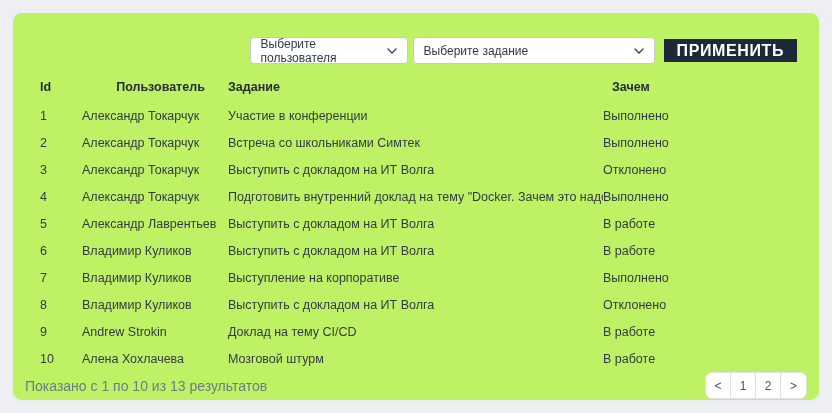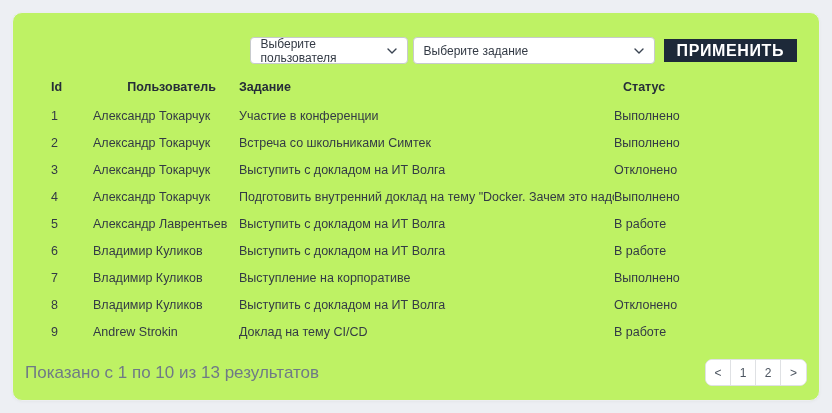--- a/index.html
+++ b/index.html
@@ -55,21 +55,21 @@
     font-size: 16px;
     font-weight: 600;
     letter-spacing: 0.6px;
     padding: 0 13px;
     cursor: pointer;
   }
   .btn-apply { margin-right: 10px; }
   
   table {
     border-collapse: collapse;
-    margin-left: 26px;
+    margin-left: 15px;
     width: calc(100% - 33px);
     table-layout: fixed;
     font-size: 12.5px;
   }
   col.c-id { width: 42px; }
   col.c-user { width: 146px; }
   col.c-task { width: 375px; }
   th {
     font-weight: 700;
     color: #262d38;
@@ -91,21 +91,21 @@
   }
   
   .footer {
     margin-top: auto;
     display: flex;
     justify-content: space-between;
     align-items: center;
     padding-bottom: 2px;
   }
   .summary {
-    font-size: 17px;
+    font-size: 14px;
     color: #6f7a86;
   }
   .pagination {
     display: flex;
     border: 1px solid #dfe1e4;
     border-radius: 7px;
     overflow: hidden;
     background: #fff;
   }
   .page-btn {
@@ -154,21 +154,21 @@
       <col class="c-id">
         <col class="c-user">
         <col class="c-task">
         <col class="c-status">
     </colgroup>
     <thead>
       <tr>
         <th class="h-id">Id</th>
         <th class="h-user">Пользователь</th>
         <th class="h-task">Задание</th>
-        <th class="h-status">Статус</th>
+        <th class="h-status">Зачем</th>
       </tr>
     </thead>
     <tbody>
     <tr>
       <td>1</td>
       <td>Александр Токарчук</td>
       <td>Участие в конференции</td>
       <td>Выполнено</td>
     </tr>
 
@@ -221,20 +221,26 @@
       <td>Отклонено</td>
     </tr>
 
     <tr>
       <td>9</td>
       <td>Andrew Strokin</td>
       <td>Доклад на тему CI/CD</td>
       <td>В работе</td>
     </tr>
 
+    <tr>
+      <td>10</td>
+      <td>Алена Хохлачева</td>
+      <td>Мозговой штурм</td>
+      <td>В работе</td>
+    </tr>
   </tbody>
   </table>
 
   <div class="footer">
     <span class="summary">Показано с 1 по 10 из 13 результатов</span>
     <div class="pagination">
       <button class="page-btn">&lt;</button>
       <button class="page-btn">1</button>
       <button class="page-btn">2</button>
       <button class="page-btn">&gt;</button>

